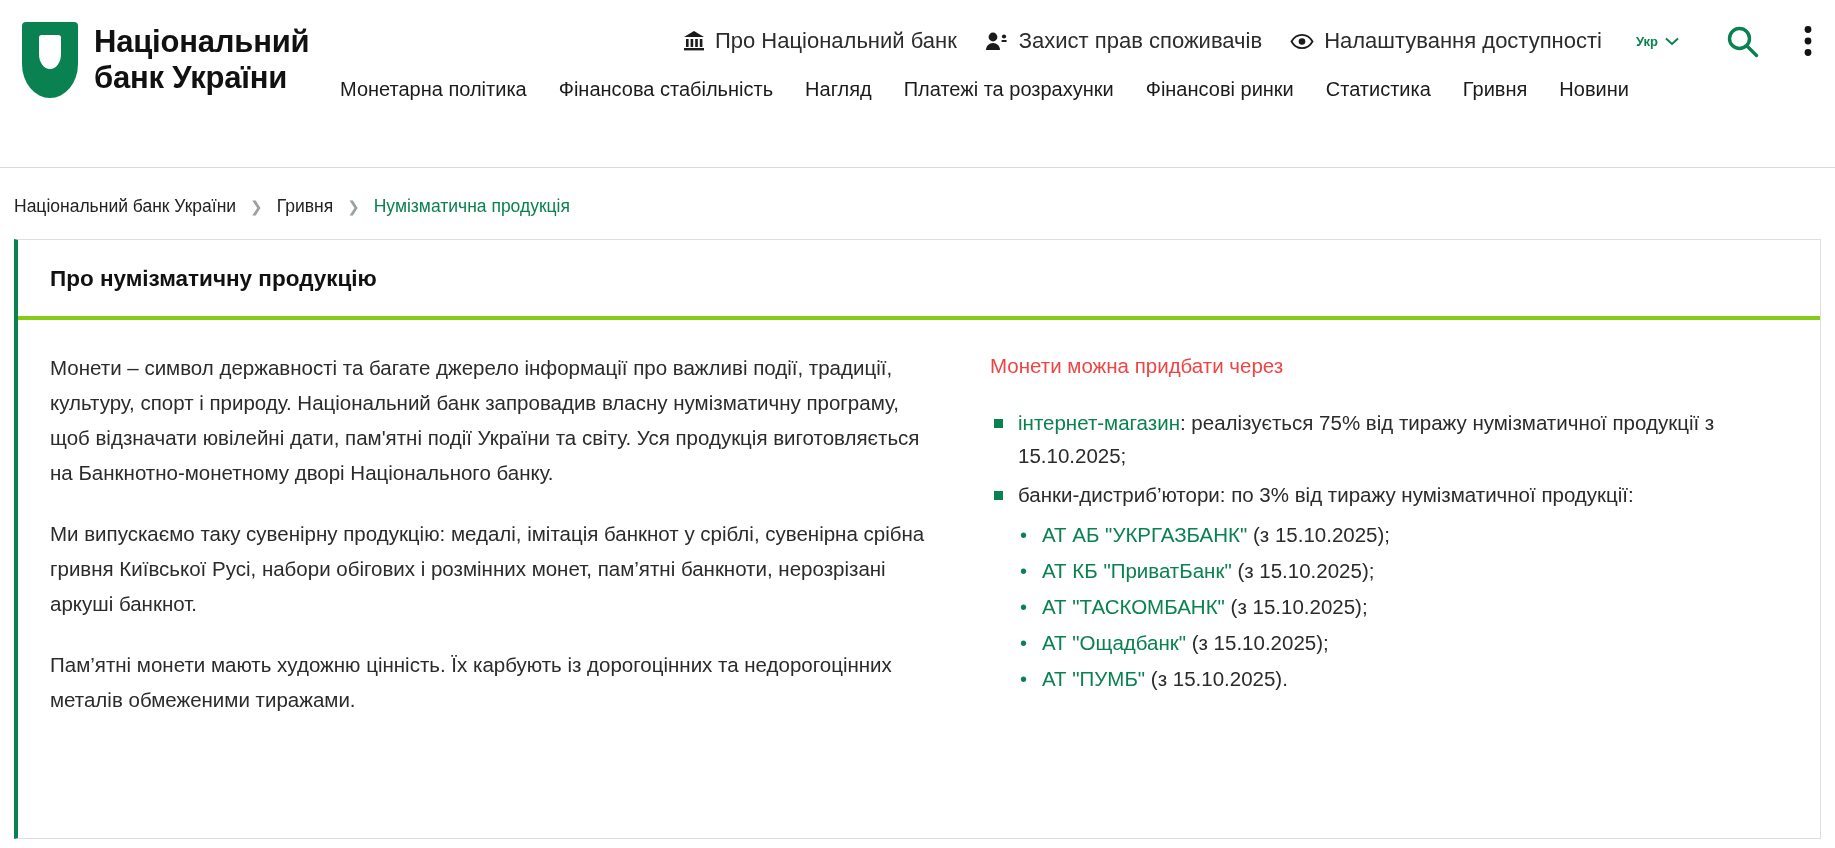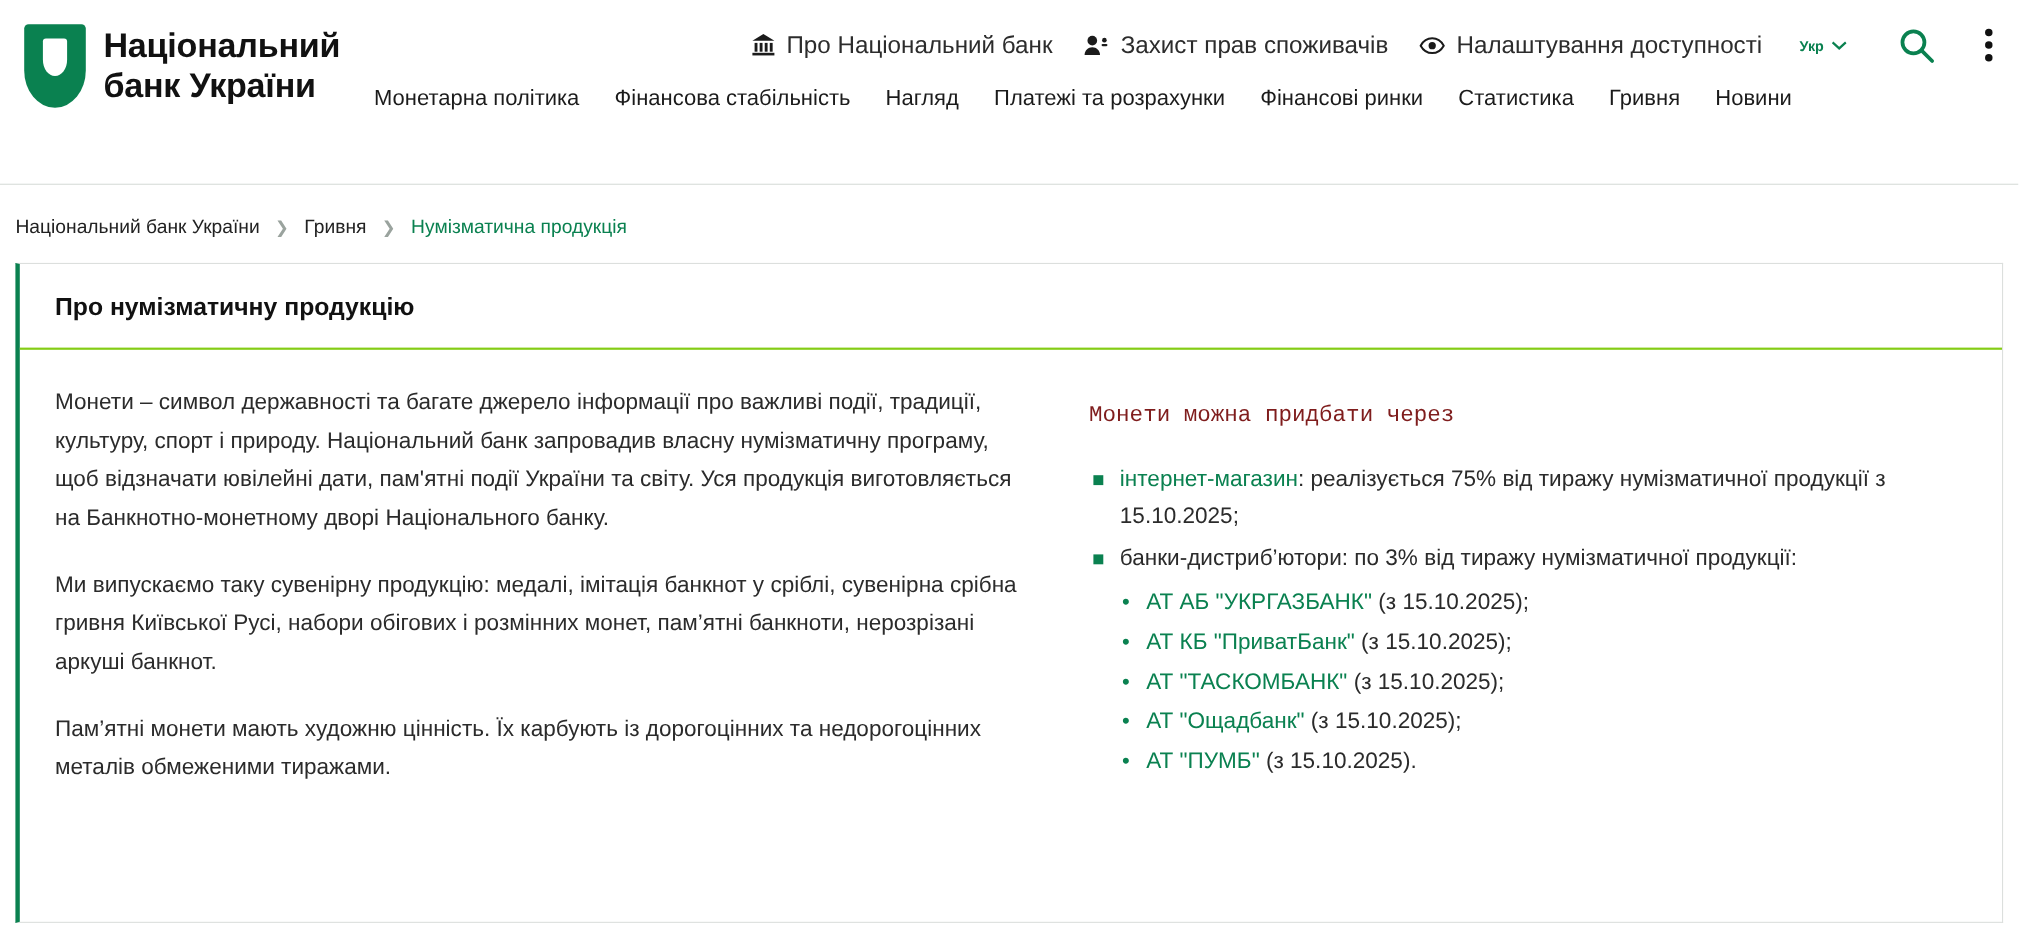--- a/index.html
+++ b/index.html
@@ -137,21 +137,21 @@
   
   .card {
     margin: 0 14px 0 14px;
     border: 1px solid #dcdfdd;
     border-left: 4px solid #0a8150;
     background: #fff;
     min-height: 600px;
   }
   .card-head {
     padding: 26px 28px 24px 32px;
-    border-bottom: 2px solid #84cc16;
+    border-bottom: 4px solid #84cc16;
   }
   .card-title {
     font-size: 22.5px;
     font-weight: bold;
     color: #111;
     margin: 0;
   }
   .card-body {
     display: flex;
     gap: 60px;
@@ -164,23 +164,22 @@
     font-size: 20.5px;
     line-height: 35px;
     color: #2b2b2b;
     margin: 0 0 26px 0;
   }
   .para:last-child { margin-bottom: 0; }
 
   .right-title {
     font-size: 20.5px;
     line-height: 32px;
-    color: #7f1d1d;
-    margin: 15px 0 24px 0;
-    font-family: Liberation Mono, monospace;
+    color: #ef4444;
+    margin: 0 0 24px 0;
   }
 
   ul.sq-list {
     list-style: none;
     margin: 0;
     padding: 0;
   }
   ul.sq-list > li {
     position: relative;
     padding-left: 28px;

